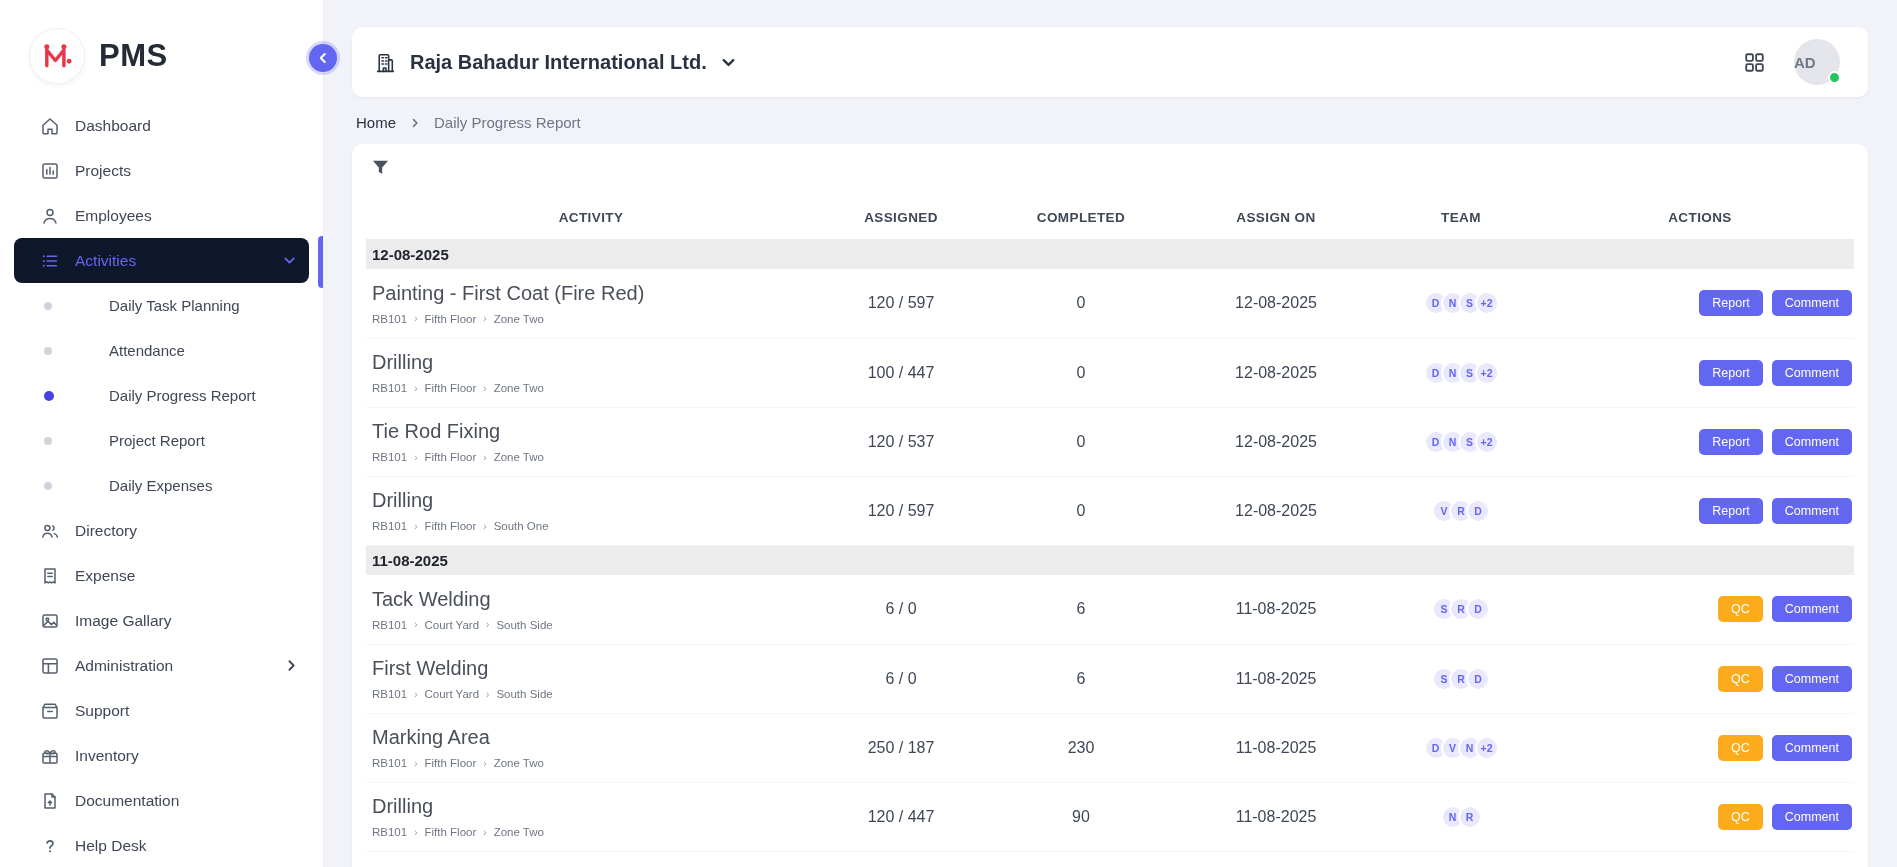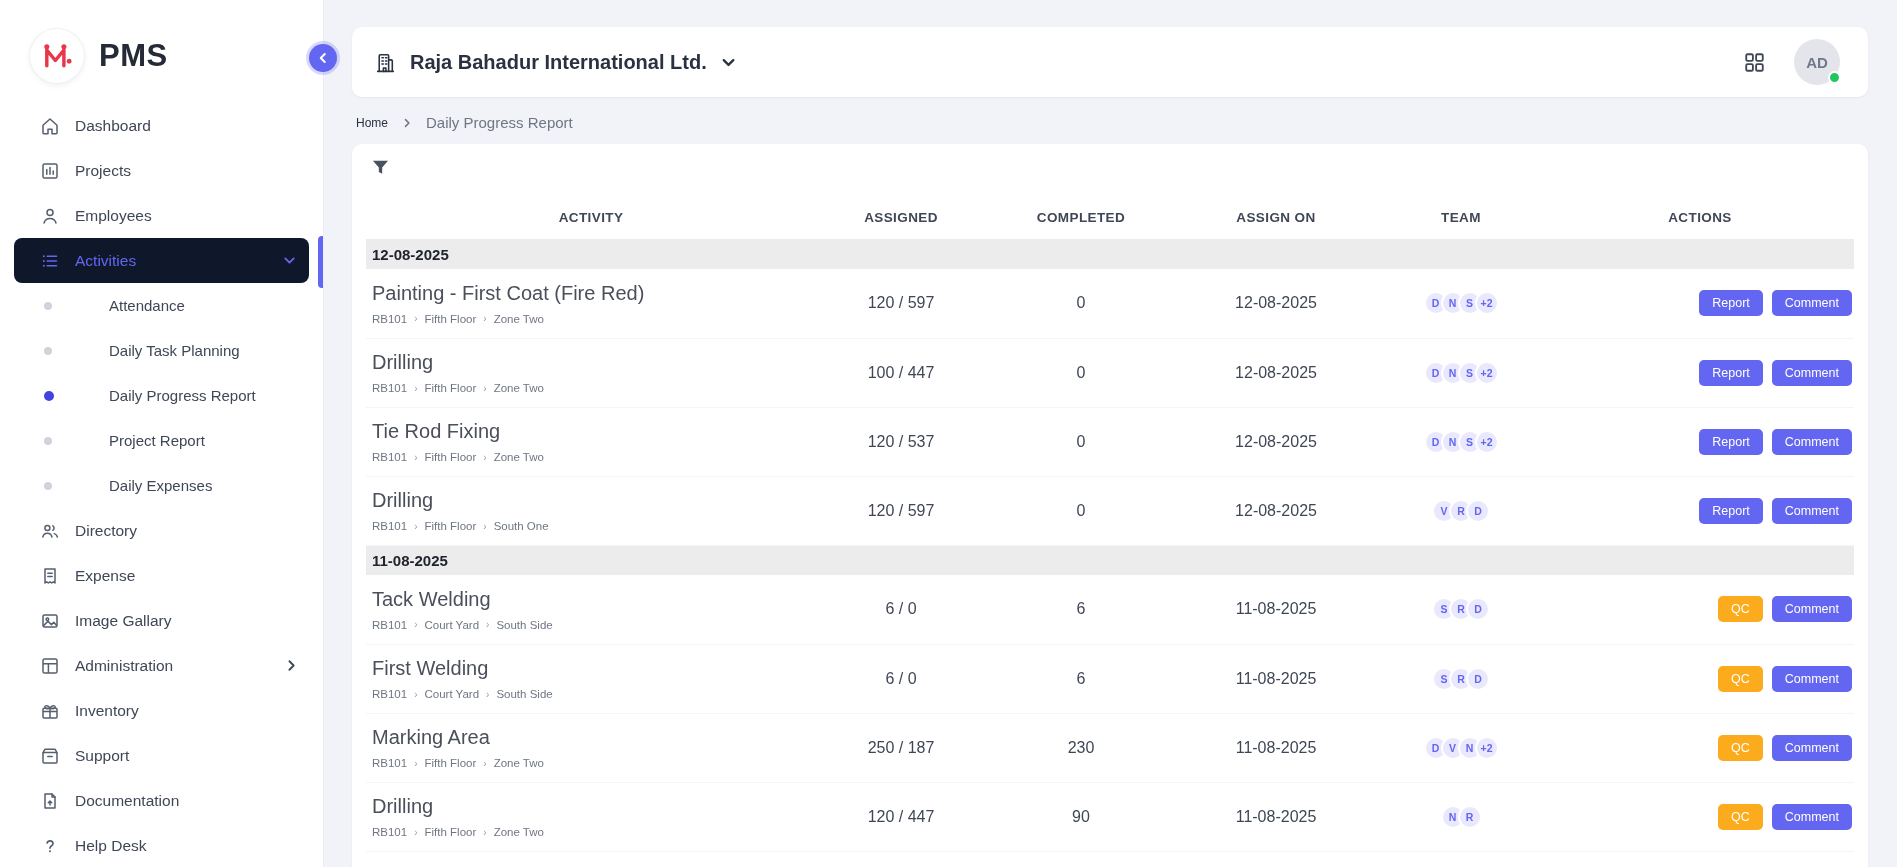--- a/index.html
+++ b/index.html
@@ -50,26 +50,26 @@
             justify-content:space-between; padding:0 28px 0 22px;
             box-shadow:0 1px 3px rgba(20,20,40,.05); flex-shrink:0; }
   .company-select { display:flex; align-items:center; gap:13px; cursor:pointer; }
   .company-icon { display:flex; color:#2a3140; } .company-icon svg { width:23px; height:23px; }
   .company-name { font-size:20px; font-weight:700; color:#2a3140; }
   .company-chevron { display:flex; color:#2a3140; } .company-chevron svg { width:17px; height:17px; }
   .topbar-right { display:flex; align-items:center; gap:28px; }
   .grid-icon { display:flex; color:#3f4756; cursor:pointer; } .grid-icon svg { width:23px; height:23px; }
   .avatar { width:46px; height:46px; border-radius:50%; background:#e3e5eb; color:#6f7989;
             font-weight:700; font-size:15px; display:flex; align-items:center;
-            justify-content:center; position:relative; cursor:pointer; }
+            position:relative; cursor:pointer; }
   .status-dot { position:absolute; right:-1px; bottom:1px; width:13px; height:13px;
                 background:#22c55e; border:2px solid #fff; border-radius:50%; }
 
   .breadcrumb { display:flex; align-items:center; gap:13px; padding:17px 4px 13px; flex-shrink:0; }
-  .bc-home { font-size:12px; color:#2a3140; cursor:pointer; }
+  .bc-home { font-size:15px; color:#2a3140; cursor:pointer; }
   .bc-sep { display:flex; color:#6b7280; } .bc-sep svg { width:12px; height:12px; }
   .bc-current { font-size:15px; color:#6f7683; }
 
   .content-card { background:#fff; border-radius:10px 10px 0 0; flex:1; padding:13px 14px 0;
                   box-shadow:0 1px 3px rgba(20,20,40,.05); overflow:hidden; }
   .filter-row { display:flex; align-items:center; gap:27px; padding-left:4px; }
   .date-input { width:256px; height:35px; border:1px solid #cdd2da; border-radius:7px;
                 display:flex; align-items:center; justify-content:space-between;
                 padding:0 10px 0 12px; background:#fff; cursor:pointer; }
   .date-text { font-size:15px; color:#333a46; }
@@ -156,25 +156,25 @@
           </span>
           <span class="nav-label">Activities</span>
           <span class="nav-chevron">
             <svg viewBox="0 0 16 16" fill="none" stroke="currentColor" stroke-width="2" stroke-linecap="round" stroke-linejoin="round">
               <path d="M3.5 5.8 8 10.3l4.5-4.5"></path>
             </svg>
           </span>
         </div>
         <div class="nav-child">
           <span class="child-dot"></span>
-          <span class="child-label">Attendance</span>
+          <span class="child-label">Daily Task Planning</span>
         </div>
         <div class="nav-child">
           <span class="child-dot"></span>
-          <span class="child-label">Daily Task Planning</span>
+          <span class="child-label">Attendance</span>
         </div>
         <div class="nav-child active">
           <span class="child-dot"></span>
           <span class="child-label">Daily Progress Report</span>
         </div>
         <div class="nav-child">
           <span class="child-dot"></span>
           <span class="child-label">Project Report</span>
         </div>
         <div class="nav-child">
@@ -219,35 +219,35 @@
           </span>
           <span class="nav-label">Administration</span>
           <span class="nav-chevron">
             <svg viewBox="0 0 16 16" fill="none" stroke="currentColor" stroke-width="2" stroke-linecap="round" stroke-linejoin="round">
               <path d="M5.8 3.5 10.3 8l-4.5 4.5"></path>
             </svg>
           </span>
         </div>
         <div class="nav-item">
           <span class="nav-icon">
+            <svg viewBox="0 0 20 20" fill="none" stroke="currentColor" stroke-width="1.5" stroke-linecap="round" stroke-linejoin="round">
+              <rect x="3" y="6.6" width="14" height="10.4" rx="1"></rect>
+              <path d="M3 6.6 5 3.2h10l2 3.4M7.8 10.4h4.4"></path>
+            </svg>
+          </span>
+          <span class="nav-label">Support</span>
+        </div>
+        <div class="nav-item">
+          <span class="nav-icon">
             <svg viewBox="0 0 20 20" fill="none" stroke="currentColor" stroke-width="1.5" stroke-linejoin="round">
               <rect x="3" y="7.2" width="14" height="9.8" rx="1"></rect>
               <path d="M3 10.4h14M10 7.2V17M10 7.2C8.2 3.8 4.8 4.2 4.8 6.1S8.2 8.3 10 7.2zm0 0c1.8-3.4 5.2-3 5.2-1.1S11.8 8.3 10 7.2z"></path>
             </svg>
           </span>
           <span class="nav-label">Inventory</span>
-        </div>
-        <div class="nav-item">
-          <span class="nav-icon">
-            <svg viewBox="0 0 20 20" fill="none" stroke="currentColor" stroke-width="1.5" stroke-linecap="round" stroke-linejoin="round">
-              <rect x="3" y="6.6" width="14" height="10.4" rx="1"></rect>
-              <path d="M3 6.6 5 3.2h10l2 3.4M7.8 10.4h4.4"></path>
-            </svg>
-          </span>
-          <span class="nav-label">Support</span>
         </div>
         <div class="nav-item">
           <span class="nav-icon">
             <svg viewBox="0 0 20 20" fill="none" stroke="currentColor" stroke-width="1.5" stroke-linecap="round" stroke-linejoin="round">
               <path d="M5 3h7l3 3v11H5z"></path>
               <path d="M12 3v3h3M10 14v-4M8.3 11.7 10 10l1.7 1.7"></path>
             </svg>
           </span>
           <span class="nav-label">Documentation</span>
         </div>

